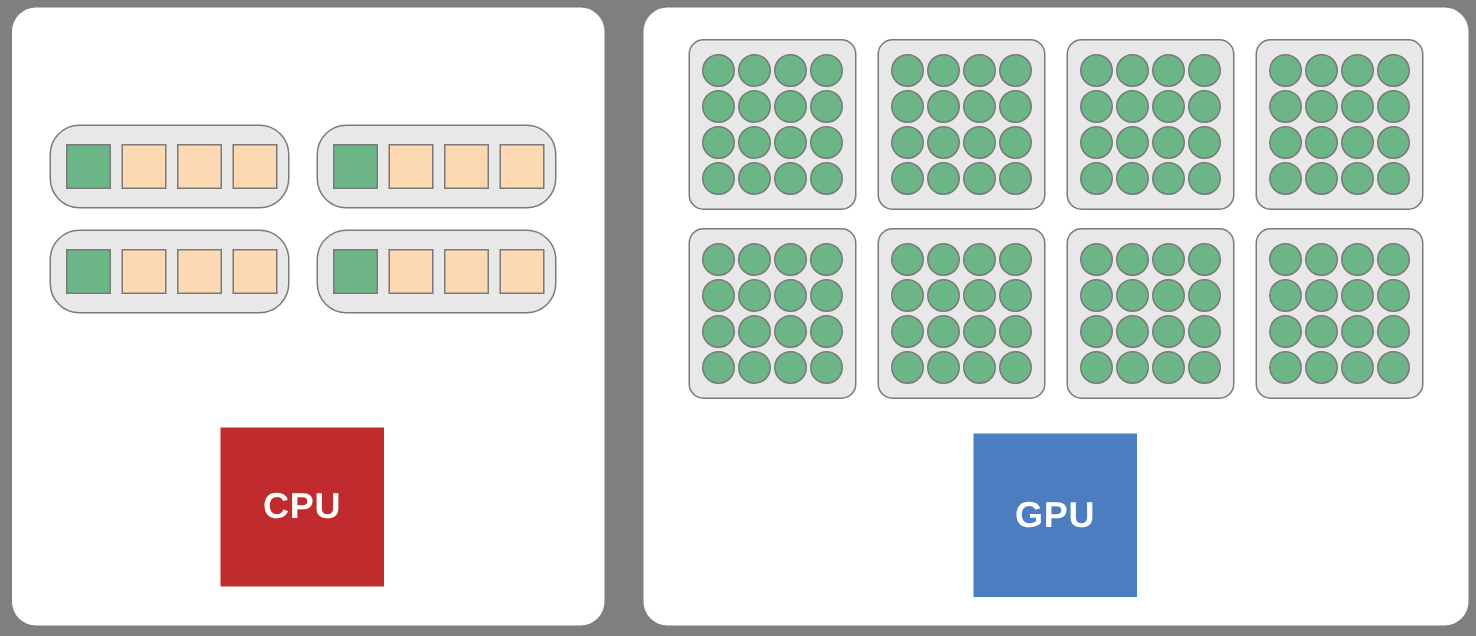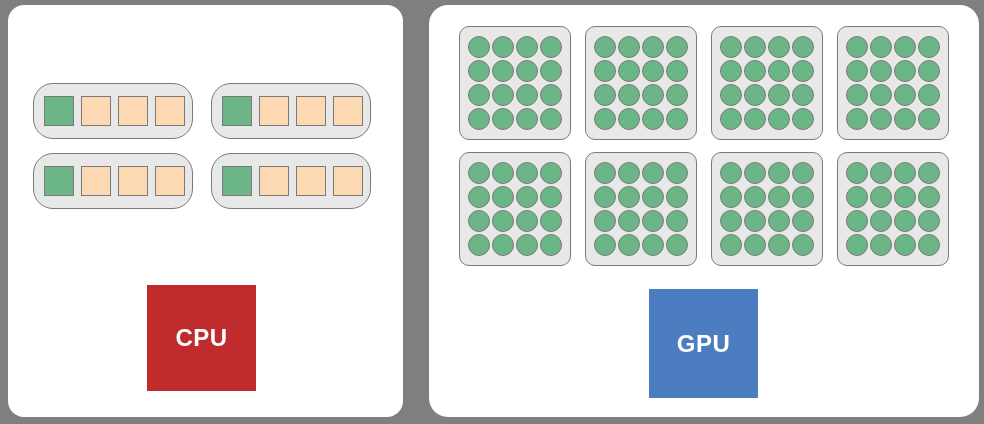--- a/index.html
+++ b/index.html
@@ -13,21 +13,21 @@
   }
 
   .panel {
     position: absolute;
     top: 5px;
     height: 412px;
     background: var(--panel, #ffffff);
     border-radius: 16px;
   }
   .panel-cpu { left: 8px;   width: 395px; }
-  .panel-gpu { left: 429px; width: 550px; border-radius: 19px; }
+  .panel-gpu { left: 429px; width: 550px; }
 
   
   .core-groups {
     position: absolute;
     left: 25px;
     top: 78px;
     display: grid;
     grid-template-columns: 160px 160px;
     column-gap: 18px;
     row-gap: 14px;

